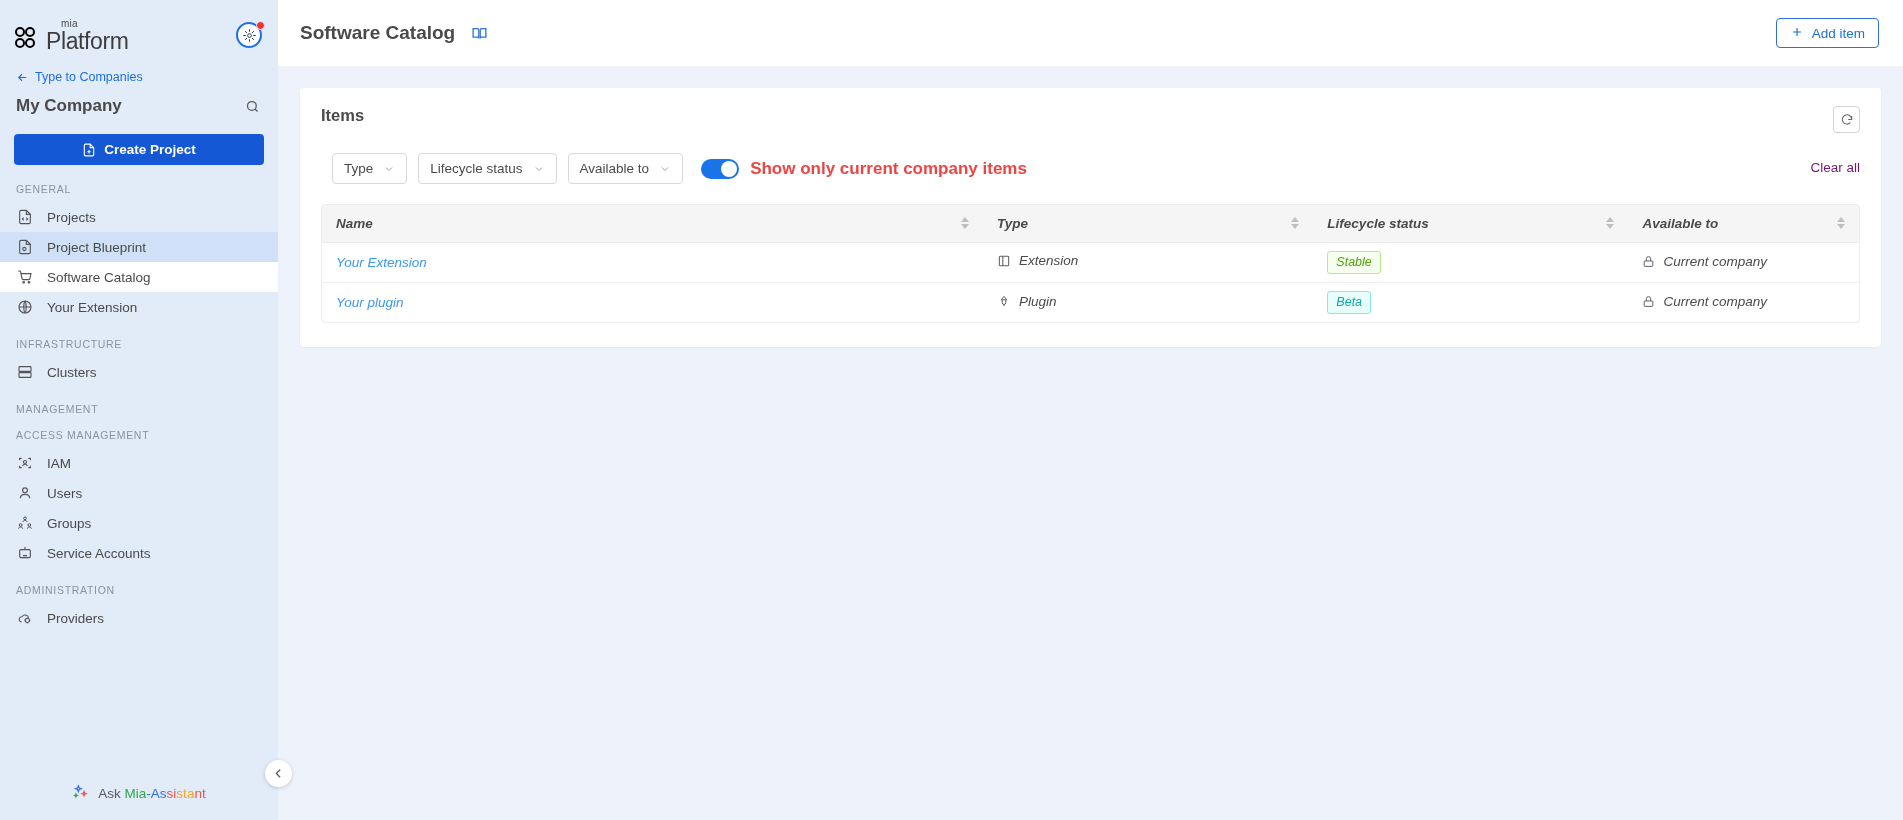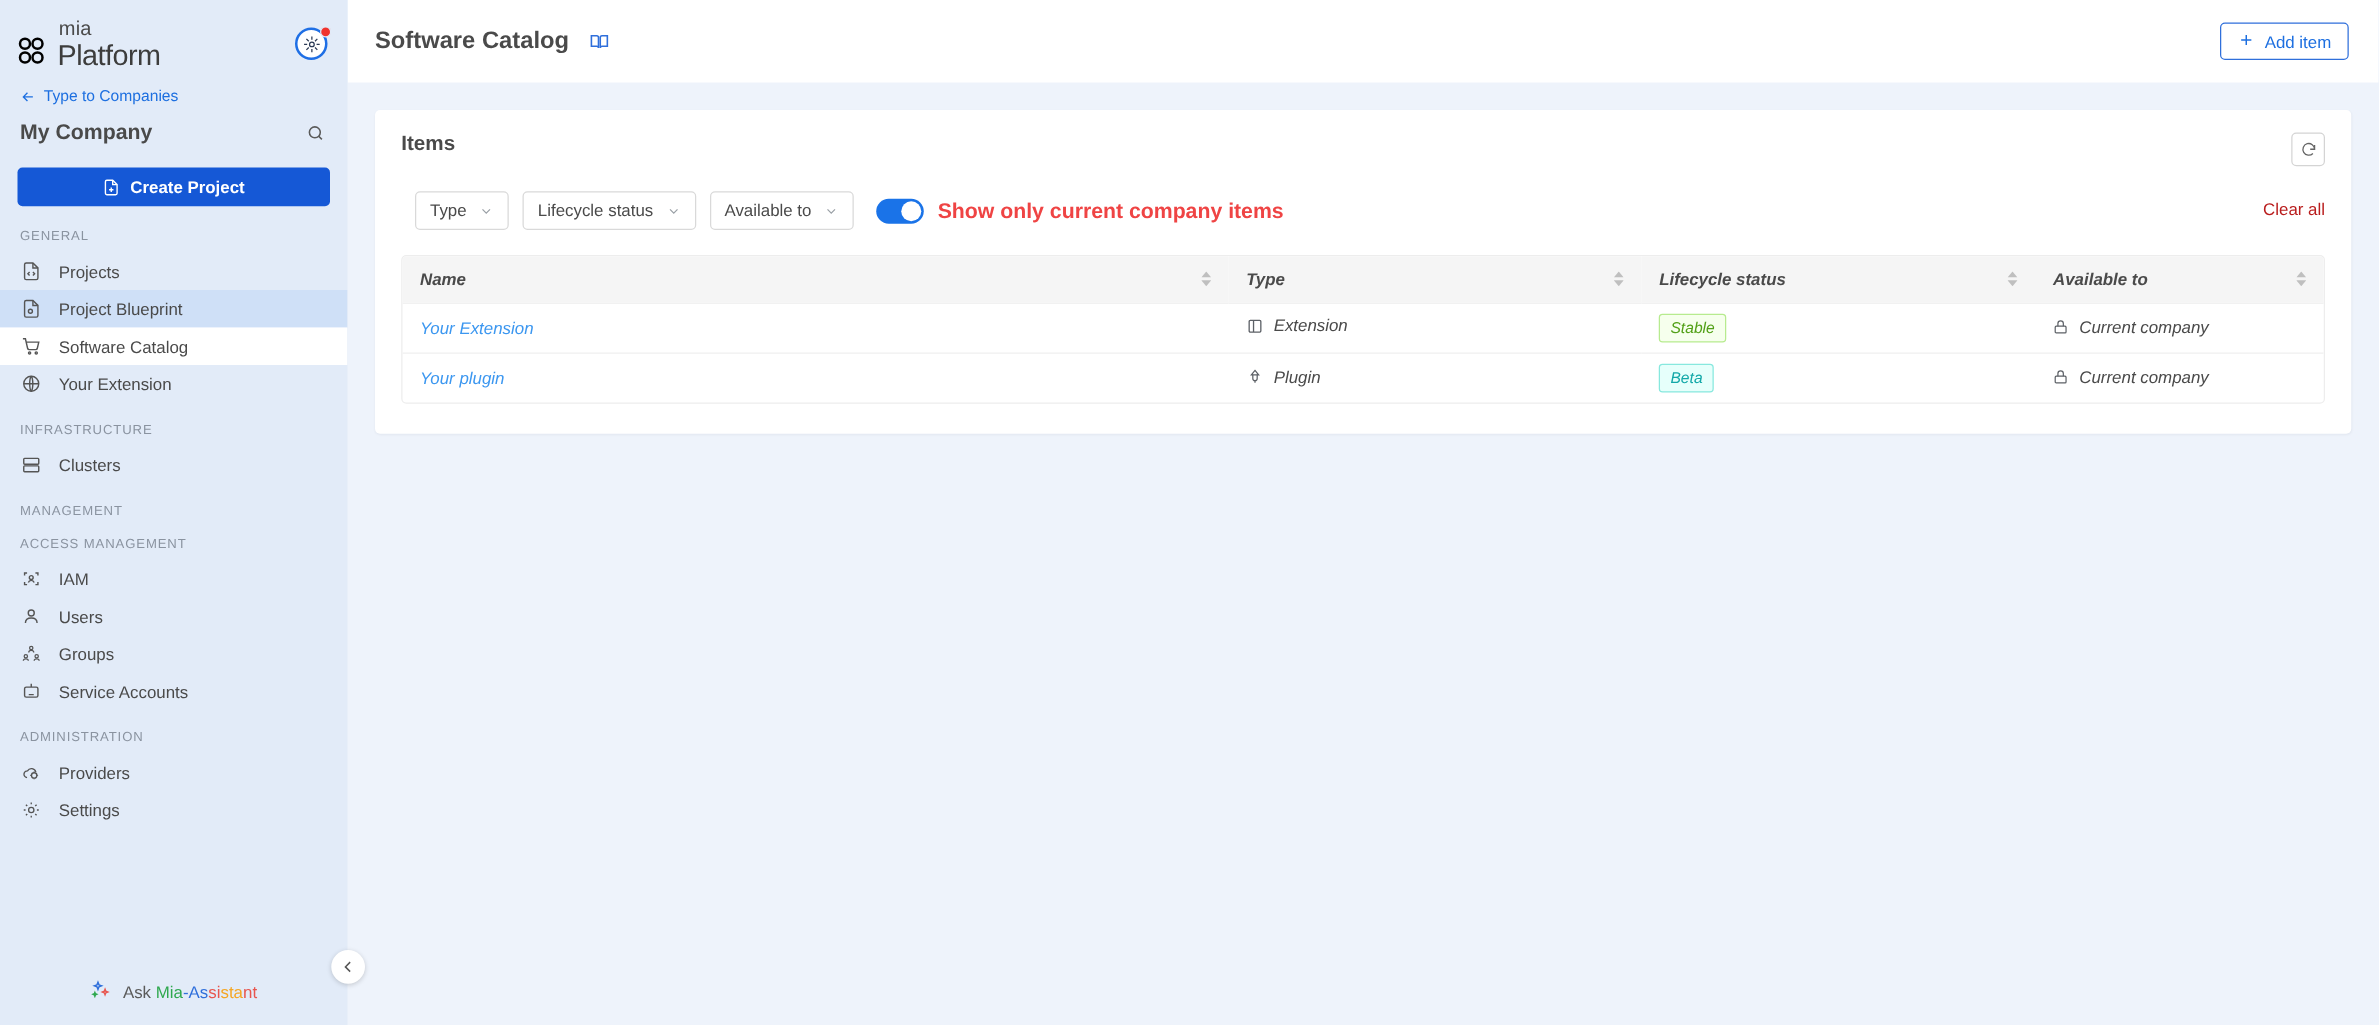--- a/index.html
+++ b/index.html
@@ -24,21 +24,21 @@
   .logo-dots { width: 30px; height: 28px; position: relative; flex: 0 0 30px; }
   .logo-dots i {
     position: absolute; width: 10px; height: 10px; border-radius: 50%;
     border: 2.4px solid; background: transparent; display: block;
   }
   .d1 { left: 1px;  top: 2px;  border-color: #f5a623; }
   .d2 { left: 11px; top: 2px;  border-color: #e8554e; }
   .d3 { left: 1px;  top: 13px; border-color: #2fa84f; }
   .d4 { left: 11px; top: 13px; border-color: #2f6fdb; }
   .brand-text { display: flex; flex-direction: column; line-height: 1; }
-  .brand-mia { font-size: 16px; color: #4a4a4a; letter-spacing: .2px; margin-left: 1px; }
+  .brand-mia { font-size: 10px; color: #4a4a4a; letter-spacing: .2px; margin-left: 15px; }
   .brand-platform { font-size: 23px; color: #3d3d3d; letter-spacing: -.4px; margin-top: 1px; }
   .avatar-wrap { position: relative; width: 28px; height: 28px; }
   .avatar {
     width: 26px; height: 26px; border-radius: 50%;
     border: 2px solid #1f6fe5; background: #fff;
     display: flex; align-items: center; justify-content: center;
   }
   .avatar svg { display: block; }
   .avatar-dot {
     position: absolute; right: -1px; top: -1px;
@@ -144,21 +144,21 @@
     width: 38px; height: 20px; border-radius: 10px; background: #1a73e8;
     position: relative; cursor: pointer; flex: 0 0 38px;
   }
   .toggle .knob {
     position: absolute; width: 16px; height: 16px; border-radius: 50%;
     background: #fff; top: 2px; right: 2px;
   }
   .toggle-label { font-size: 17px; color: #ef4444; font-weight: bold; }
   .clear-all {
     position: absolute; right: 0; top: 7px;
-    font-size: 13.5px; color: #b91c1c; cursor: pointer;
+    font-size: 13.5px; color: #701a75; cursor: pointer;
   }
 
   
   .table { margin-top: 20px; border: 1px solid #ededed; border-radius: 4px; overflow: hidden; font-style: italic; }
   table { width: 100%; border-collapse: collapse; table-layout: fixed; }
   thead th {
     background: #f5f5f5; height: 37px; text-align: left;
     font-size: 13.5px; font-weight: bold; color: #4a4a4a;
     padding: 0 14px; border-bottom: 1px solid #ededed;
     position: relative; cursor: pointer; white-space: nowrap;
@@ -348,29 +348,20 @@
       <div class="nav-item">
         <span class="nic">
           <svg width="16" height="16" viewBox="0 0 24 24" fill="none" stroke="currentColor" stroke-width="1.6">
             <path d="M7 18a4 4 0 0 1 .5-8 5.5 5.5 0 0 1 10 1.5"></path>
             <circle cx="15.5" cy="15.5" r="3.2"></circle>
               <path d="M15.5 11.8v-1M15.5 20.2v-1M19.2 15.5h1M10.8 15.5h1"></path>
           </svg>
         </span>
         <span>Providers</span>
       </div>
-      <div class="nav-item">
-        <span class="nic">
-          <svg width="16" height="16" viewBox="0 0 24 24" fill="none" stroke="currentColor" stroke-width="1.6">
-            <circle cx="12" cy="12" r="3.2"></circle>
-            <path d="M12 3v2.2M12 18.8V21M21 12h-2.2M5.2 12H3M18.4 5.6l-1.6 1.6M7.2 16.8l-1.6 1.6M18.4 18.4l-1.6-1.6M7.2 7.2L5.6 5.6"></path>
-          </svg>
-        </span>
-        <span>Settings</span>
-      </div>
     </nav>
 
     <div class="assistant">
       <span>
         <svg width="17" height="17" viewBox="0 0 24 24" fill="none" stroke-width="1.7">
           <path d="M9 4l1.1 2.9L13 8l-2.9 1.1L9 12l-1.1-2.9L5 8l2.9-1.1z" stroke="#2f6fdb"></path>
           <path d="M17 12l.8 2.1 2.2.9-2.2.9-.8 2.1-.8-2.1-2.2-.9 2.2-.9z" stroke="#e8554e"></path>
           <path d="M5.5 15.5l.6 1.5 1.4.6-1.4.6-.6 1.5-.6-1.5L3.5 17.6l1.4-.6z" stroke="#2fa84f"></path>
         </svg>
       </span>

